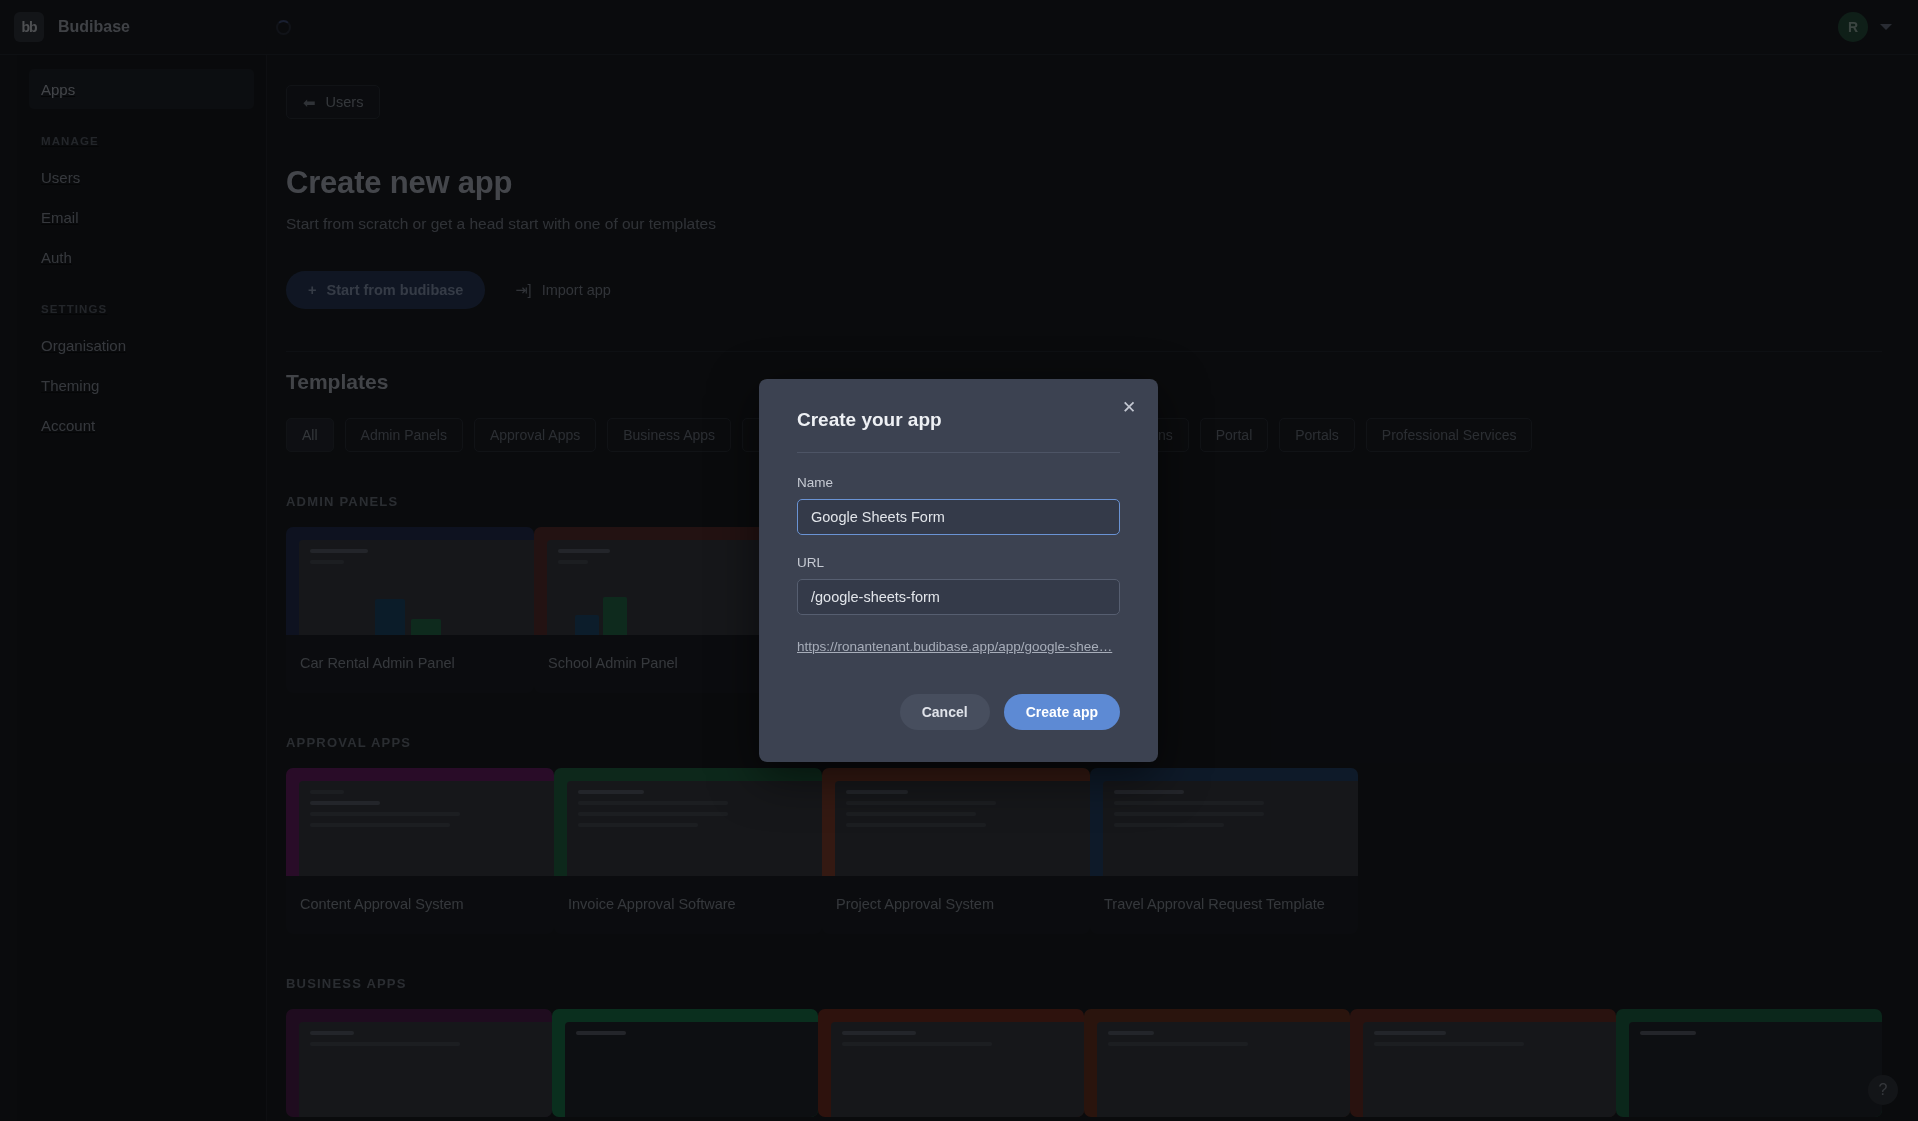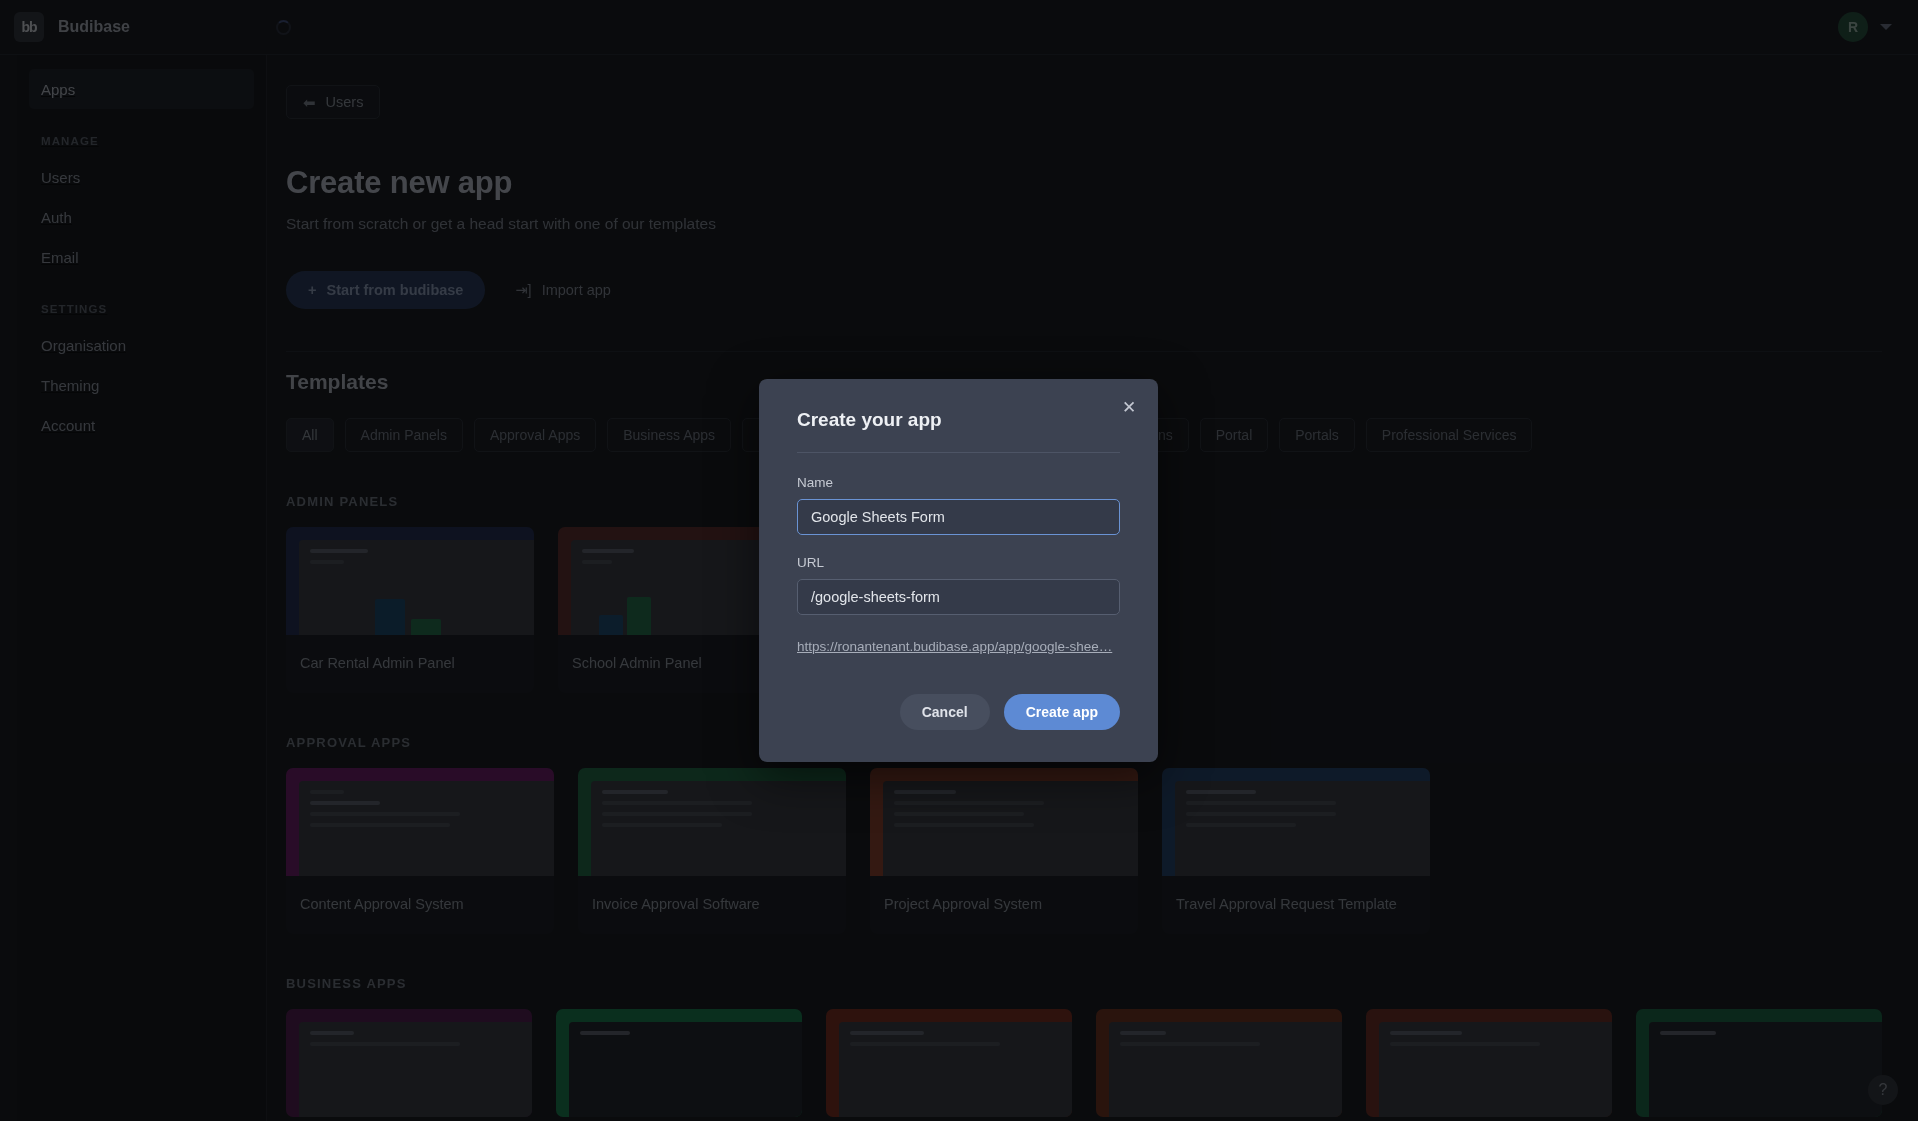--- a/index.html
+++ b/index.html
@@ -74,21 +74,21 @@
   h2.section { color: #b2b6bf; font-size: 21px; font-weight: 700; margin-top: 18px; }
 
   .chips { display: flex; flex-wrap: nowrap; gap: 11px; margin-top: 24px; }
   .chip {
     border: 1px solid #24262d; border-radius: 5px; padding: 8px 15px;
     color: #70757f; font-size: 14px; white-space: nowrap; cursor: pointer; background: #121317;
   }
   .chip.selected { background: #1b1d23; color: #878c95; }
 
   .group-label { color: #6e737d; font-size: 13px; font-weight: 700; letter-spacing: 1.2px; margin: 42px 0 18px; }
-  .card-grid { display: flex; gap: 24px; }
+  .card-grid { display: flex; }
   .card { width: 248px; background: #131418; border-radius: 7px; overflow: hidden; cursor: pointer; }
   .card.wide { width: 268px; }
   .thumb { height: 108px; position: relative; overflow: hidden; }
   .thumb-inner {
     position: absolute; left: 13px; top: 13px; right: -28px; bottom: -10px;
     background: #32343a; border-radius: 4px 0 0 0; padding: 9px 11px;
   }
   .tline { height: 4px; background: #44464d; border-radius: 2px; margin-bottom: 7px; }
   .tbar { position: absolute; bottom: 0; border-radius: 2px 2px 0 0; }
   .card-name { color: #8d929b; font-size: 14.5px; padding: 20px 14px 22px; }
@@ -151,24 +151,24 @@
   <div class="sidebar">
     <div class="nav-item active">
       <span>Apps</span>
     </div>
 
     <div class="nav-group">MANAGE</div>
     <div class="nav-item">
       <span>Users</span>
     </div>
     <div class="nav-item">
+      <span>Email</span>
+    </div>
+    <div class="nav-item">
       <span>Auth</span>
-    </div>
-    <div class="nav-item">
-      <span>Email</span>
     </div>
 
     <div class="nav-group">SETTINGS</div>
     <div class="nav-item">
       <span>Organisation</span>
     </div>
     <div class="nav-item">
       <span>Theming</span>
     </div>
     <div class="nav-item">

